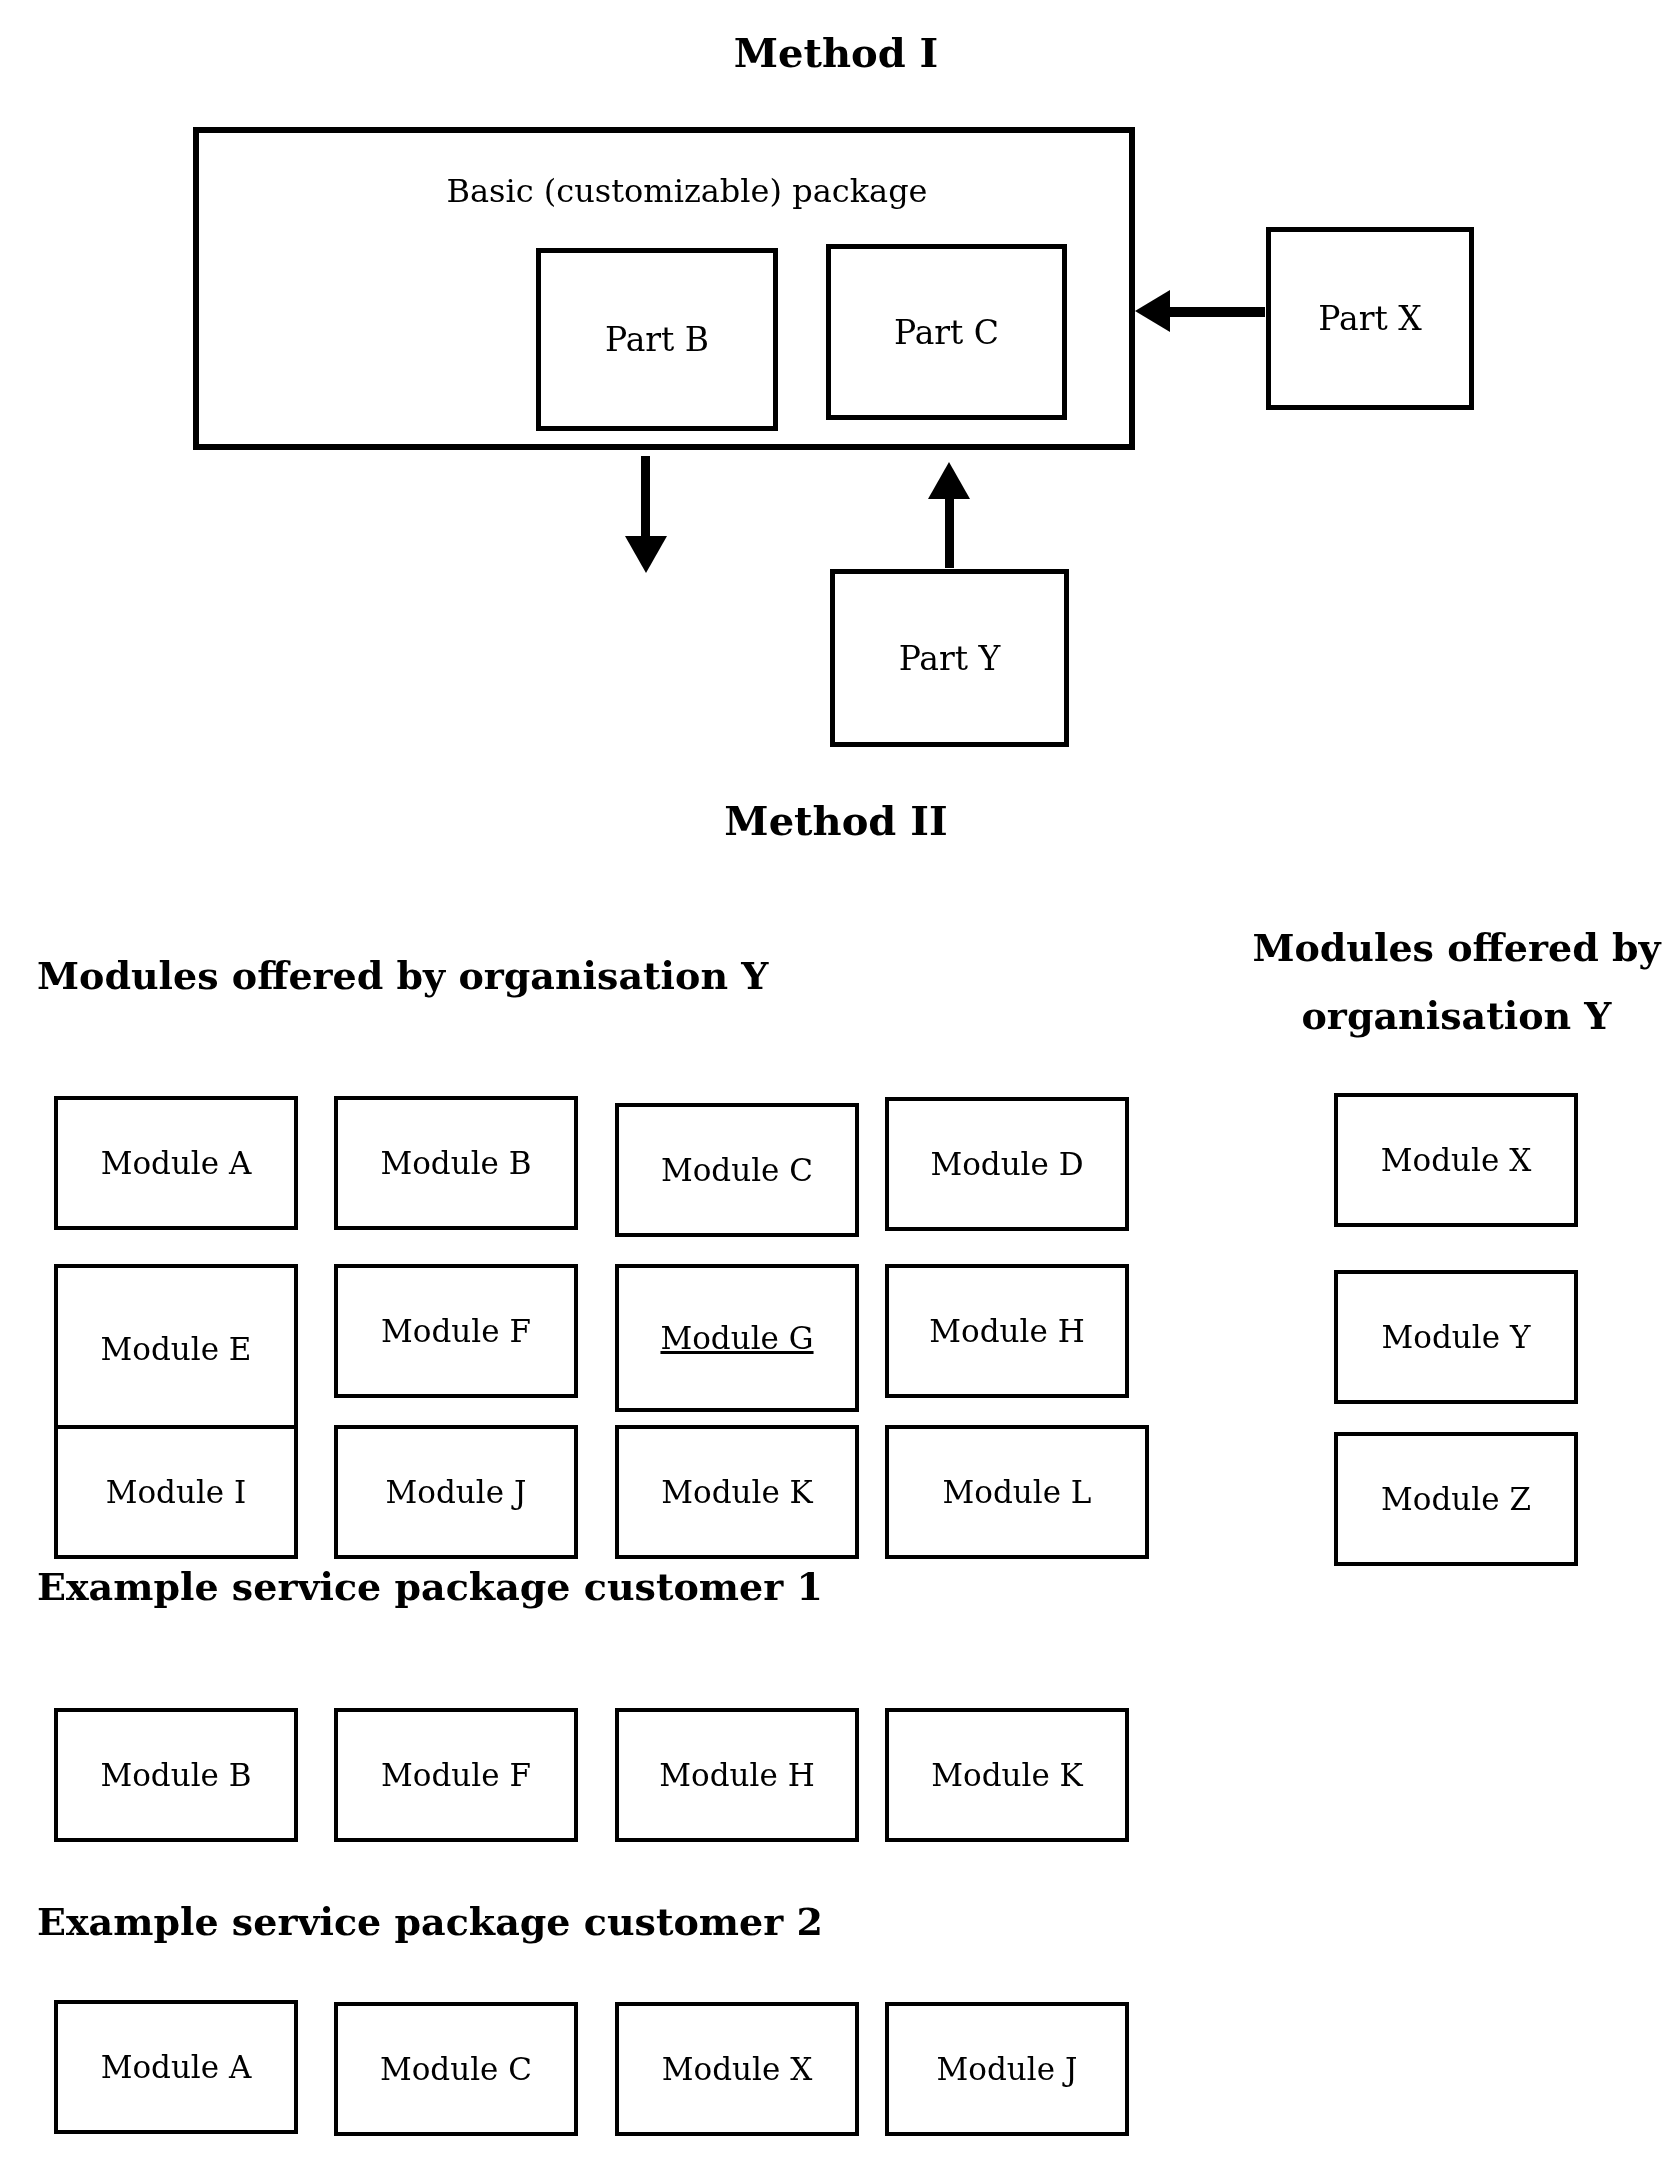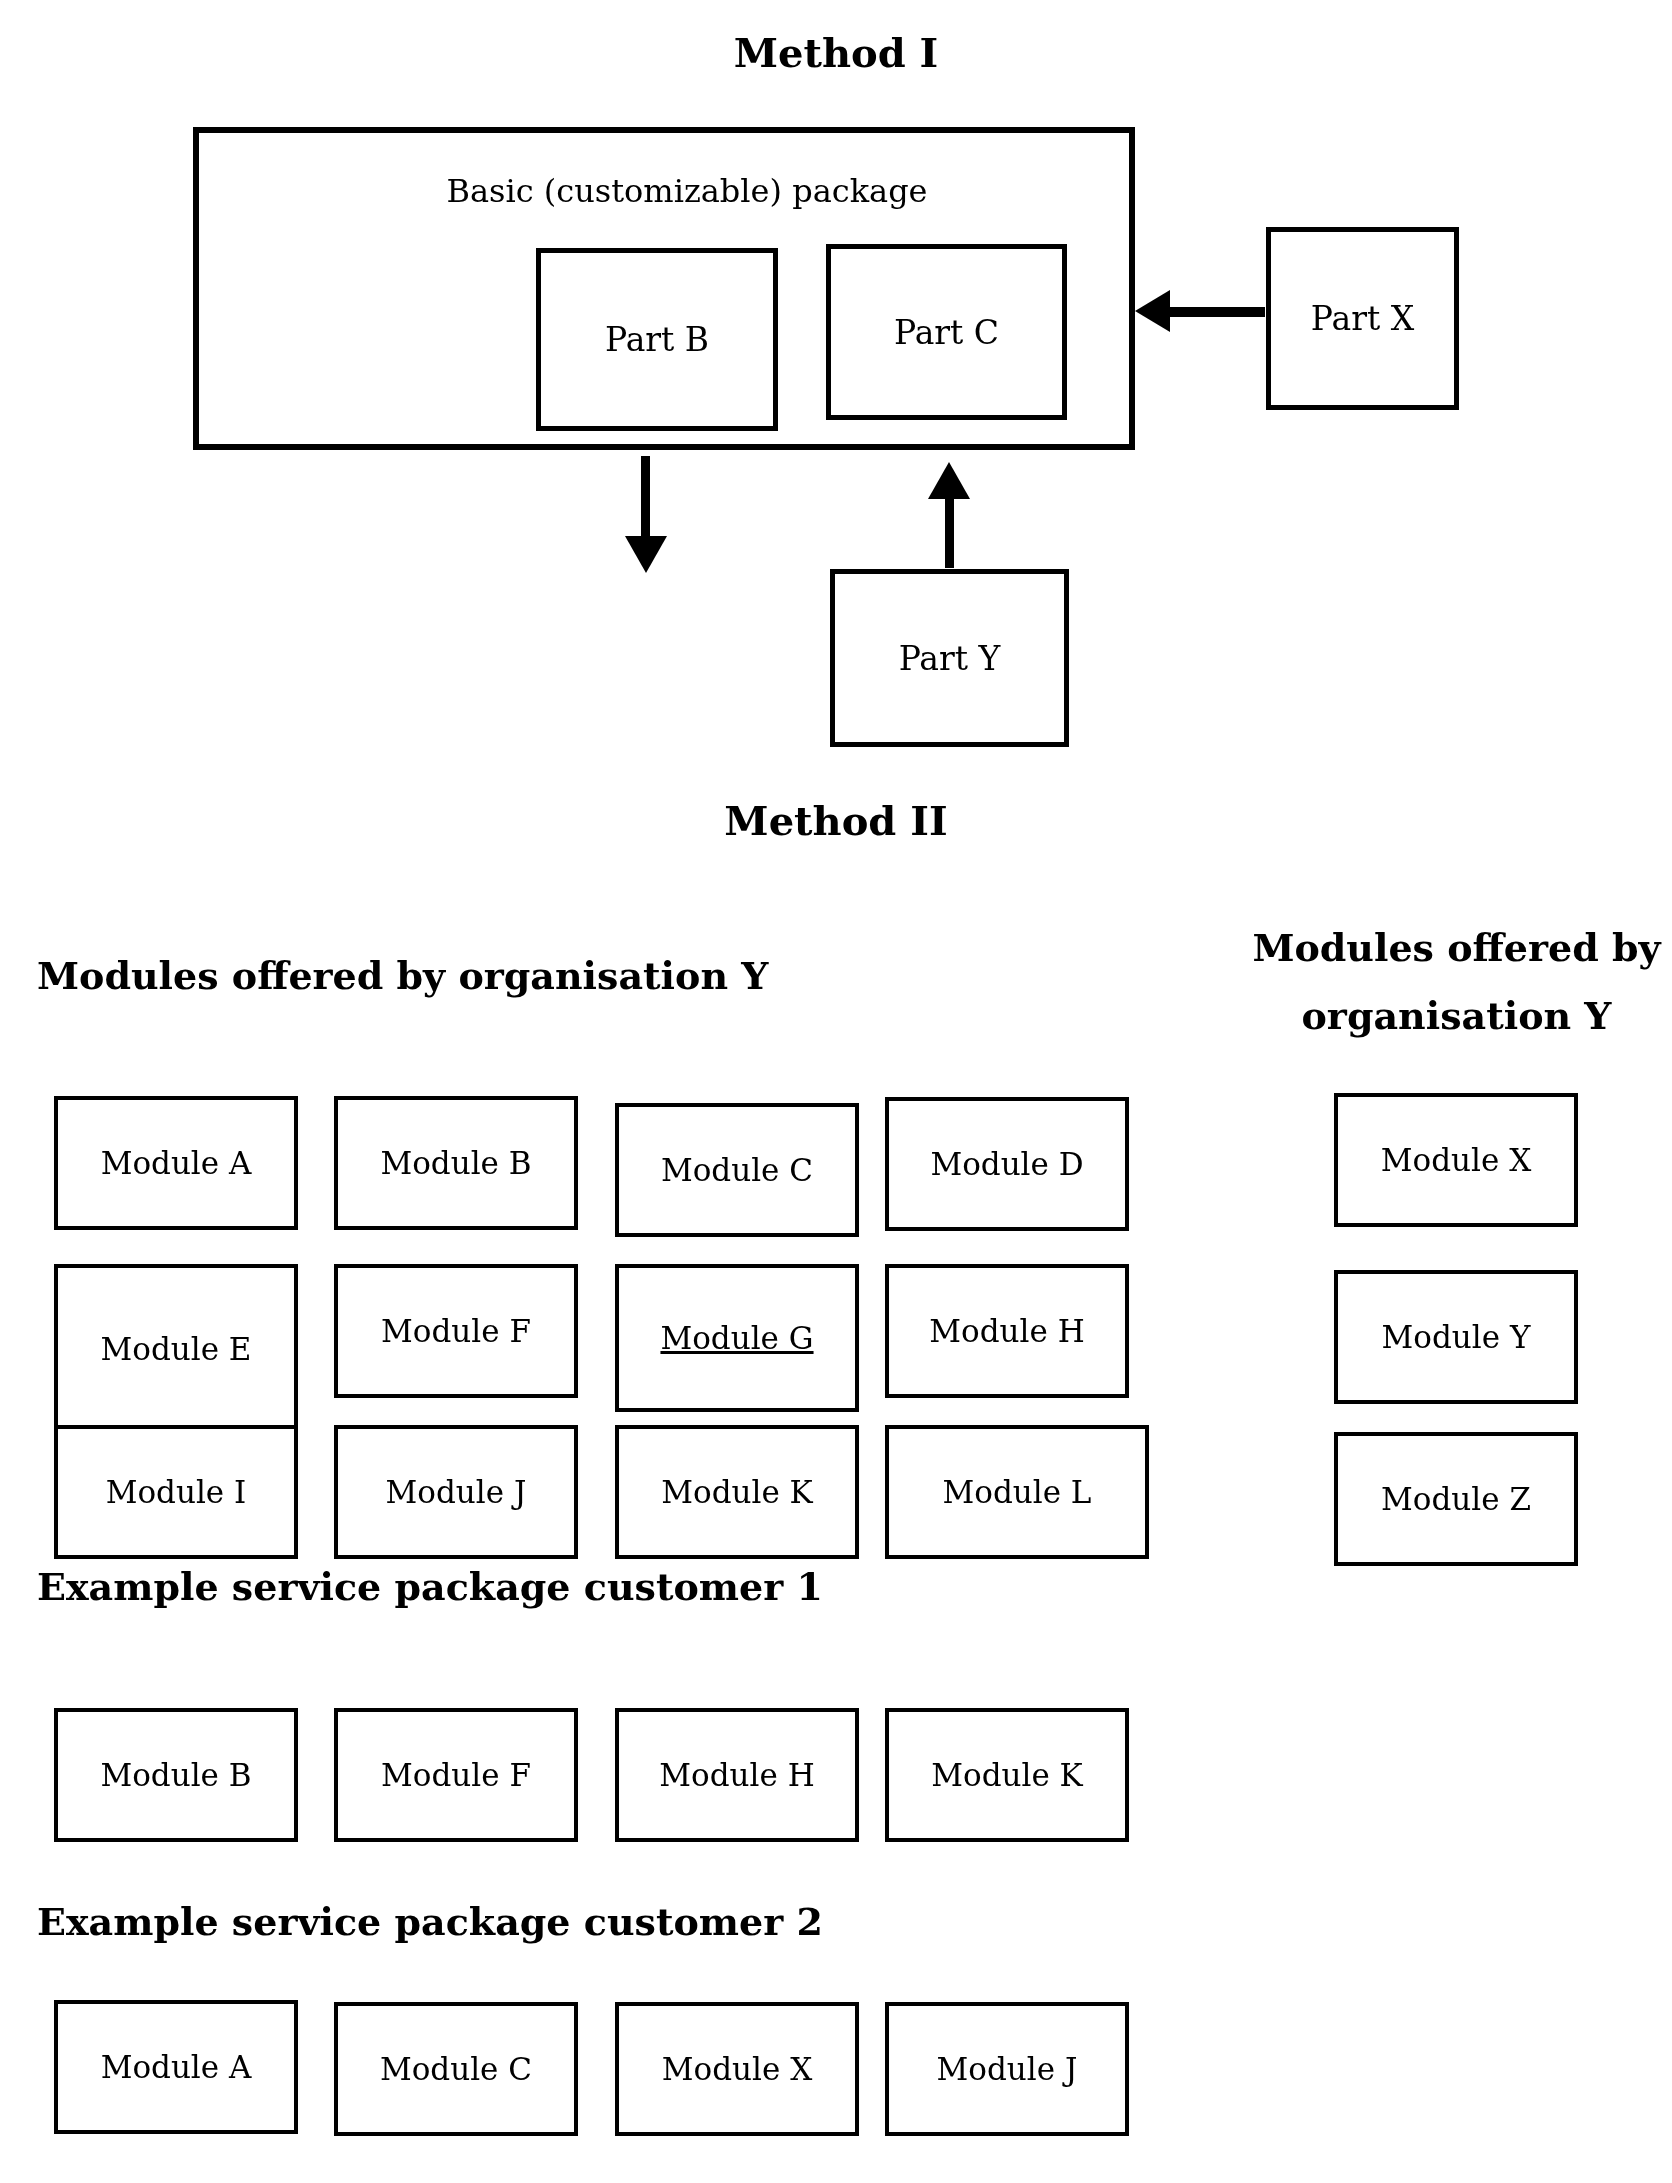--- a/index.html
+++ b/index.html
@@ -53,21 +53,21 @@
 
 
   <div class="box pbox" style="left:536px;top:248px;width:242px;height:183px;">
     <span>Part B</span>
   </div>
 
   <div class="box pbox" style="left:826px;top:244px;width:241px;height:176px;">
     <span>Part C</span>
   </div>
 
-  <div class="box pbox" style="left:1266px;top:227px;width:193px;height:183px;">
+  <div class="box pbox" style="left:1266px;top:227px;width:208px;height:183px;">
     <span>Part X</span>
   </div>
 
   <div class="box pbox" style="left:830px;top:569px;width:239px;height:178px;">
     <span>Part Y</span>
   </div>
 
   <div>
     <div class="tri" style="left:1135px;top:290px;border-top:21.4px solid transparent;border-bottom:21.4px solid transparent;border-right:35px solid #000000;"></div>
     <div class="shaft-h" style="left:1167px;top:307px;width:98px;height:9.5px;"></div>

